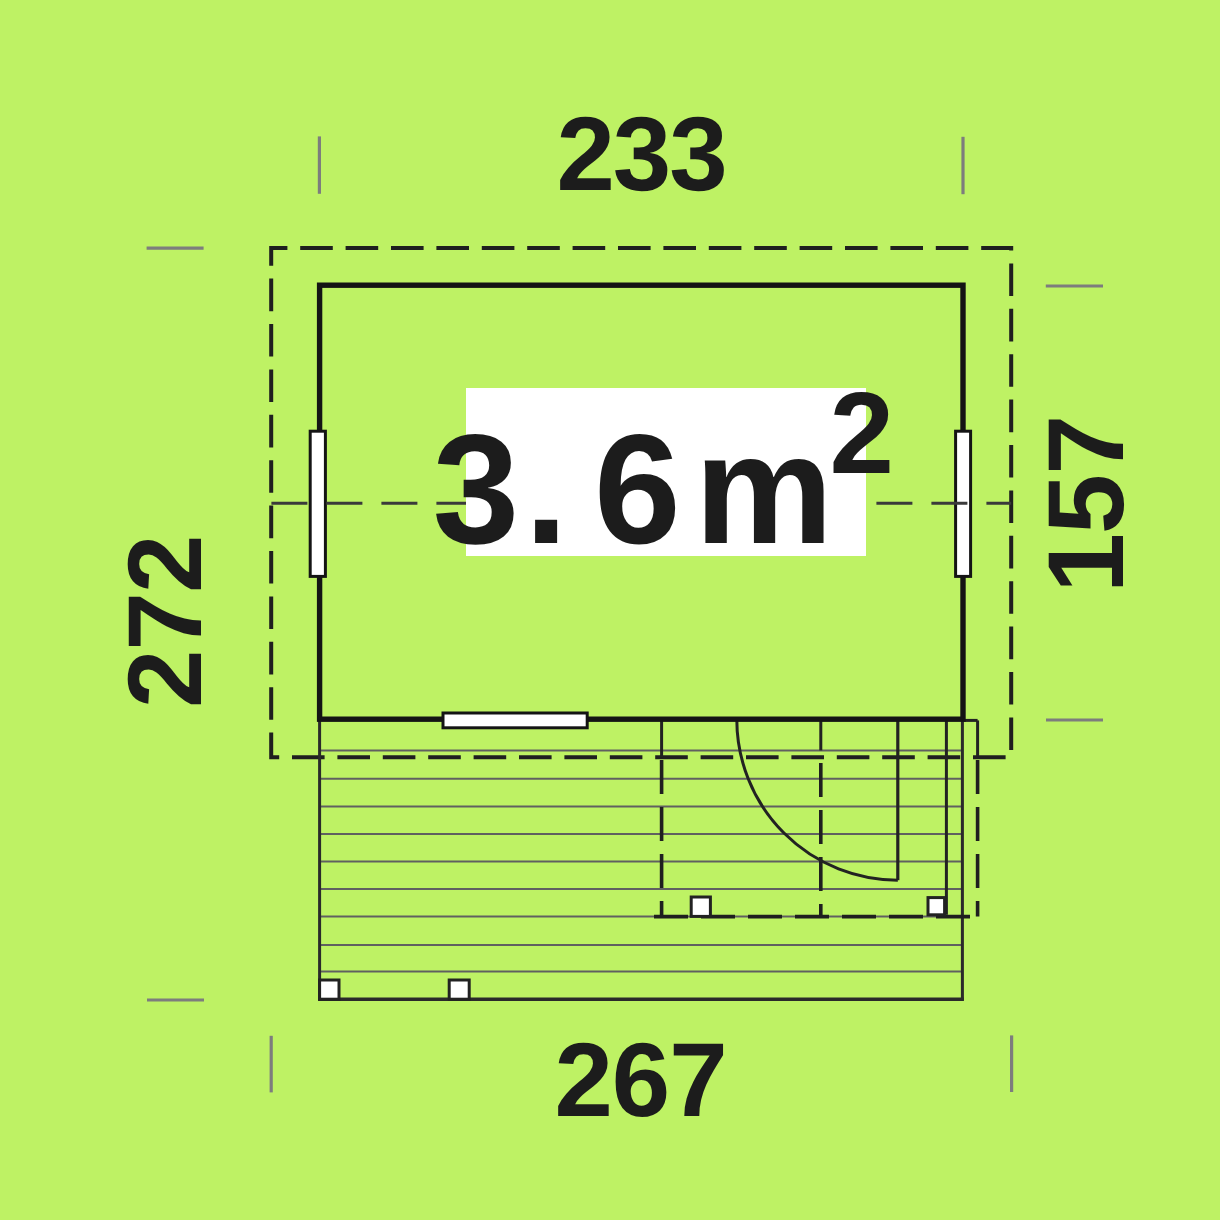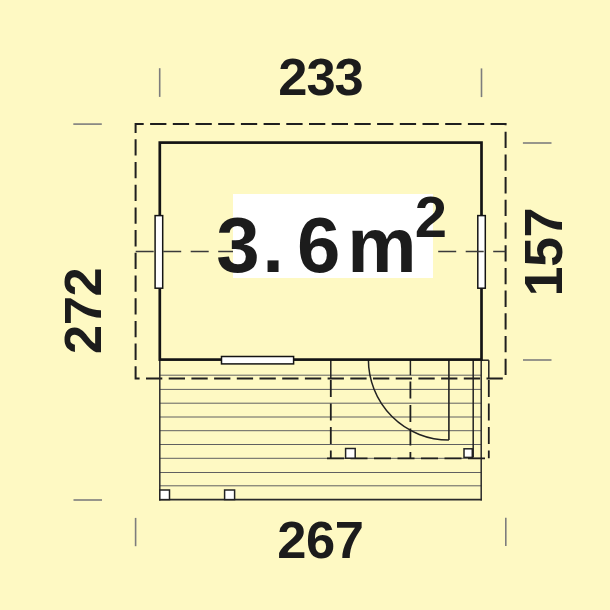--- a/index.html
+++ b/index.html
@@ -1,16 +1,16 @@
 <!DOCTYPE html>
 <html><head>
 <meta charset="utf-8">
 <style>
   html,body{margin:0;padding:0;background:#ffffff;}
-  #page{width:610px;height:610px;position:relative;background:#fef9c3;overflow:hidden;}
+  #page{width:610px;height:610px;position:relative;background:#bef264;overflow:hidden;}
   svg{position:absolute;top:0;left:0;}
   text{font-family:"Liberation Sans",sans-serif;font-weight:bold;fill:#1c1c1c;}
 </style>
 </head>
 <body>
 <div id="page">
 <svg width="610" height="610" viewBox="0 0 610 610">
 
   <g stroke="#7d7d7d" stroke-width="1.6">
     <line x1="159.7" y1="68.2" x2="159.7" y2="96.9"></line>

